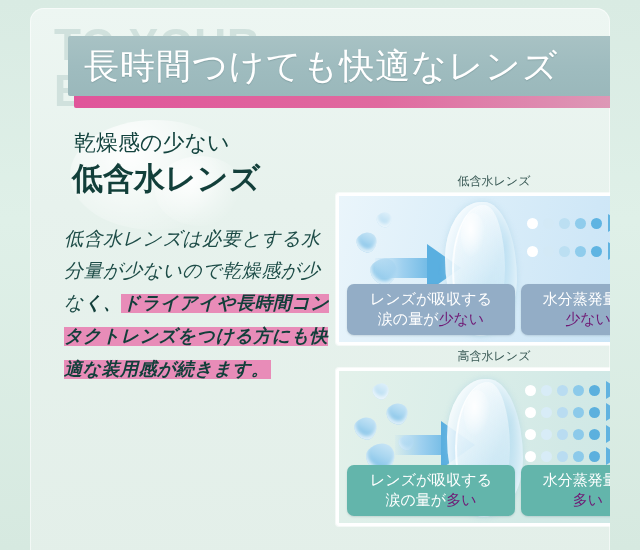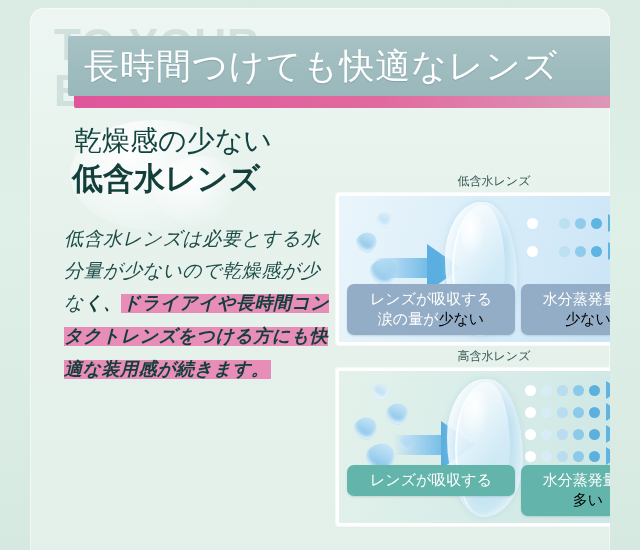--- a/index.html
+++ b/index.html
@@ -71,22 +71,22 @@
     pointer-events:none;
   }
   .bubble-deco2{
     position:absolute;left:95px;top:28px;width:90px;height:70px;border-radius:50%;
     background:radial-gradient(circle at 40% 35%,rgba(255,255,255,.9) 0%,rgba(255,255,255,.25) 50%,rgba(255,255,255,0) 72%);
     pointer-events:none;
   }
   .sub-head{
     position:relative;
     color:#14443f;
-    font-family:Liberation Mono, monospace;
-    font-size:28px;line-height:30px;
+    font-family:Liberation Serif, serif;
+    font-size:22px;line-height:30px;
     padding-left:14px;
     font-weight:normal;
   }
   .main-head{
     position:relative;
     color:#123f3a;
     font-family:"DejaVu Sans","Liberation Sans",sans-serif;
     font-weight:bold;
     font-size:31px;line-height:40px;
     padding-left:12px;
@@ -210,21 +210,21 @@
     border-radius:7px;
     text-align:center;
     color:#ffffff;
     font-family:"DejaVu Sans","Liberation Sans",sans-serif;
     font-size:15px;
     line-height:20px;
     padding:5px 8px 6px;
     letter-spacing:0px;
     box-shadow:0 1px 2px rgba(60,90,100,.18);
   }
-  .pill .em{color:#000000;}
+  .pill .em{color:#701a75;}
   .panel-top .pill{background:#93adc6;}
   .panel-bottom .pill{background:#63b5ab;}
   .pill.left{left:8px;width:152px;}
   .pill.right{left:182px;width:118px;}
   .panel-top .pill.left{top:88px;}
   .panel-top .pill.right{top:88px;}
   .panel-bottom .pill.left{top:94px;}
   .panel-bottom .pill.right{top:94px;}
 
   
@@ -374,20 +374,21 @@
           <span class="d" style="background:#ffffff"></span>
           <span class="d" style="background:#d8ecf7"></span>
           <span class="d" style="background:#b9dcf1"></span>
           <span class="d" style="background:#8ccaea"></span>
           <span class="d" style="background:#5cb0de"></span>
           <span class="tri"></span>
         </div>
 
         <div class="pill left">
           <div>レンズが吸収する</div>
+          <div><span>涙の量が</span><span class="em">多い</span></div>
         </div>
 
         <div class="pill right">
           <div>水分蒸発量が</div>
           <div class="em">多い</div>
         </div>
       </div>
     </div>
 
     <div class="bottom-space"></div>

